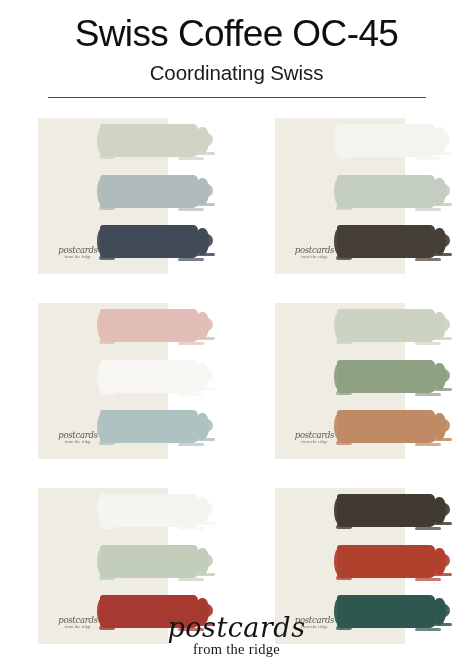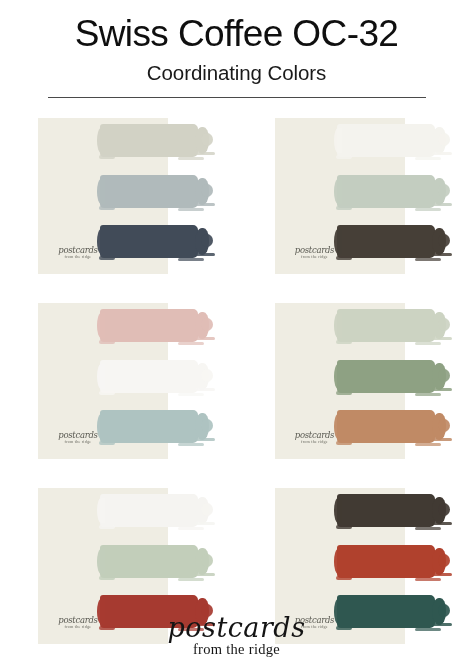--- a/index.html
+++ b/index.html
@@ -169,22 +169,22 @@
     color:#141414;
     line-height:1.1;
     margin-top:1px;
     letter-spacing:0.3px;
   }
 </style>
 </head>
 <body>
 
 <div class="header">
-  <div class="title">Swiss Coffee OC-32</div>
-  <div class="subtitle">Coordinating Colors</div>
+  <div class="title">Swiss Coffee OC-45</div>
+  <div class="subtitle">Coordinating Swiss</div>
   <div class="divider"></div>
 </div>
 
 <div class="grid" id="grid">
     <div class="cell">
       <div class="card" style="background: rgb(239, 237, 227);">
         <div class="card-logo">
           <span class="cl-script">postcards</span>
           <span class="cl-sub">from the ridge</span>
         </div>

